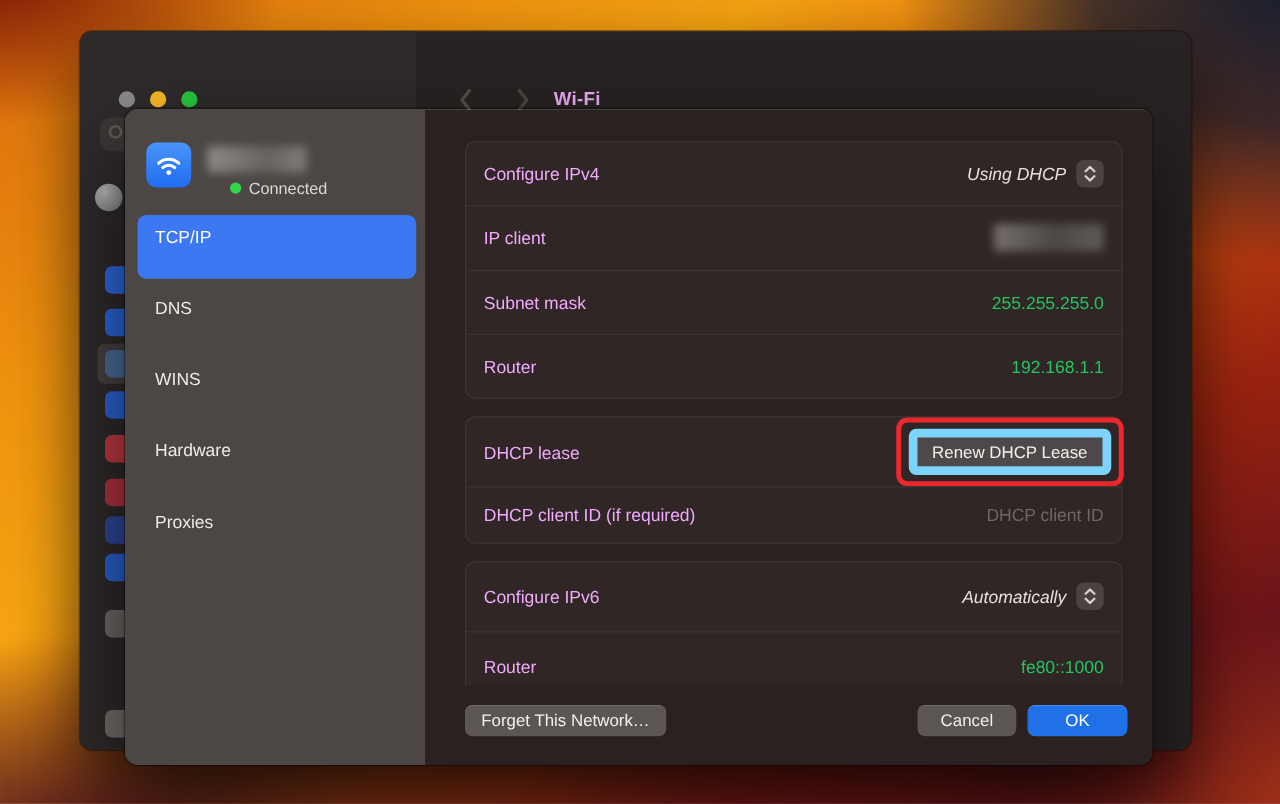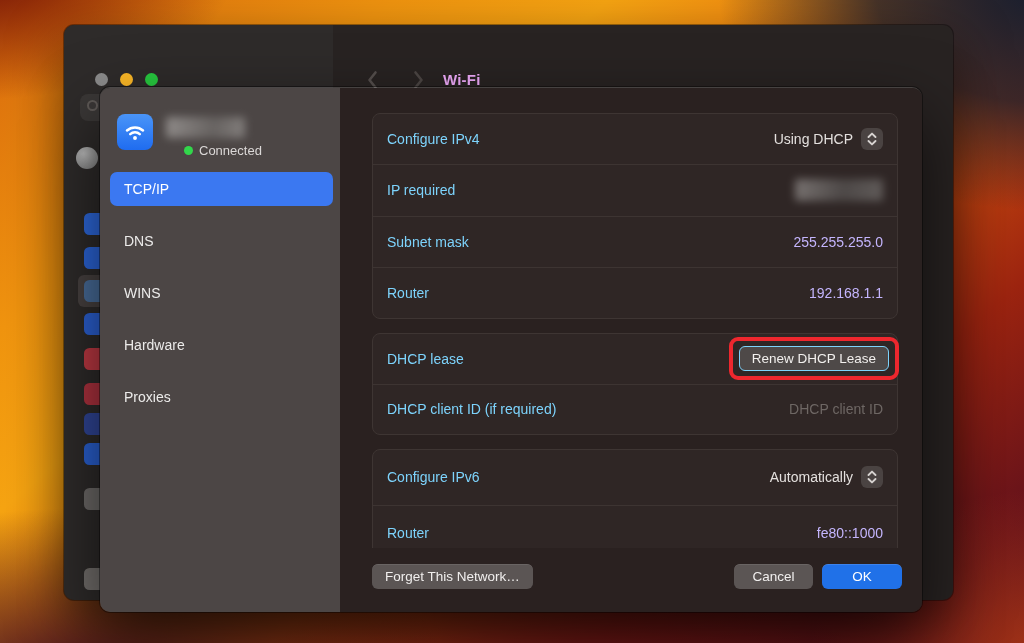--- a/index.html
+++ b/index.html
@@ -53,44 +53,44 @@
 
   .wifi-app-icon { position:absolute; left:17px; top:26px; width:36px; height:36px; border-radius:8px;
     background:linear-gradient(180deg,#4a95f8,#1f6cf0); display:flex; align-items:center; justify-content:center; }
   .net-name-blur { position:absolute; left:66px; top:29px; width:79px; height:21px; border-radius:3px;
     background:linear-gradient(100deg,#9b9795,#6c6866 60%,#8d8987); filter:blur(4px); opacity:.85; }
   .net-status { position:absolute; left:84px; top:55px; display:flex; align-items:center; gap:6px; }
   .status-dot { width:9px; height:9px; border-radius:50%; background:#32d74b; }
   .status-text { font-size:13px; color:#dbd8d7; }
 
   .dlg-nav { position:absolute; left:10px; top:84px; width:223px; }
-  .dlg-nav-item { height:34px; line-height:34px; margin-bottom:18px; padding-left:14px; font-size:14px;
+  .dlg-nav-item { height:51px; line-height:34px; margin-bottom:6px; padding-left:14px; font-size:14px;
     color:#ecebea; border-radius:7px; }
   .dlg-nav-item.selected { background:#3b78f1; color:#ffffff; }
 
   
   .card { position:absolute; left:32px; width:526px; background:#2f2625;
     border:1px solid #3e3533; border-radius:8px; display:flex; flex-direction:column; }
   .card-ipv4 { top:25px; height:206px; }
   .card-dhcp { top:245px; height:102px; }
   .card-ipv6 { top:361px; height:112px; }
   .row { flex:1; display:flex; align-items:center; padding:0 14px; position:relative; }
   .row + .row { border-top:1px solid #3d3432; }
-  .row .label { font-size:14px; color:#7dd3fc; }
+  .row .label { font-size:14px; color:#f0abfc; }
   .row .spacer { flex:1; }
-  .row .value { font-size:14px; color:#c4b5fd; }
+  .row .value { font-size:14px; color:#22c55e; }
   .popup { display:flex; align-items:center; gap:8px; }
-  .popup .value { color:#e4e0de; }
+  .popup .value { color:#e4e0de;font-style:italic; }
   .stepper { width:22px; height:22px; border-radius:6px; background:#4a4342; display:flex; align-items:center; justify-content:center; }
   .ip-blur { width:88px; height:22px; border-radius:3px;
     background:linear-gradient(100deg,#8a8583,#555150 55%,#6d6967); filter:blur(4px); opacity:.8; }
 
   .red-box { border:4px solid #ee272e; border-radius:9px; padding:5px 6px; margin-right:-16px; }
   .renew-btn { font-family:"Liberation Sans", sans-serif; font-size:13.5px; color:#f2f0ee;
-    background:#4e4948; border:1px solid #7dd3fc; border-radius:6px; padding:4px 12px; white-space:nowrap; }
+    background:#4e4948; border:7px solid #7dd3fc; border-radius:6px; padding:4px 12px; white-space:nowrap; }
   .clientid-input { width:200px; background:transparent; border:none; outline:none; text-align:right;
     font-family:"Liberation Sans", sans-serif; font-size:14px; color:#b2acaa; }
   .clientid-input::placeholder { color:#6e6764; opacity:1; }
 
   
   .footer { position:absolute; left:0; right:0; bottom:0; height:64px; background:#2a2120;
     display:flex; align-items:center; padding:0 20px 8px 32px; }
   .btn { font-family:"Liberation Sans", sans-serif; font-size:13.5px; color:#f1efee; border:none;
     border-radius:6px; height:25px; padding:0 13px; }
   .btn-gray { background:#5b5554; box-shadow:inset 0 0.5px 0 rgba(255,255,255,.18); }
@@ -179,21 +179,21 @@
           <span class="value">Using DHCP</span>
           <span class="stepper">
             <svg width="12" height="14" viewBox="0 0 12 14">
               <path d="M2.5 5 L6 1.6 L9.5 5" stroke="#d6d2d0" stroke-width="1.9" fill="none" stroke-linecap="round" stroke-linejoin="round"></path>
               <path d="M2.5 9 L6 12.4 L9.5 9" stroke="#d6d2d0" stroke-width="1.9" fill="none" stroke-linecap="round" stroke-linejoin="round"></path>
             </svg>
           </span>
         </span>
       </div>
       <div class="row">
-        <span class="label">IP required</span>
+        <span class="label">IP client</span>
         <span class="spacer"></span>
         <span class="ip-blur"></span>
       </div>
       <div class="row">
         <span class="label">Subnet mask</span>
         <span class="spacer"></span>
         <span class="value">255.255.255.0</span>
       </div>
       <div class="row">
         <span class="label">Router</span>

